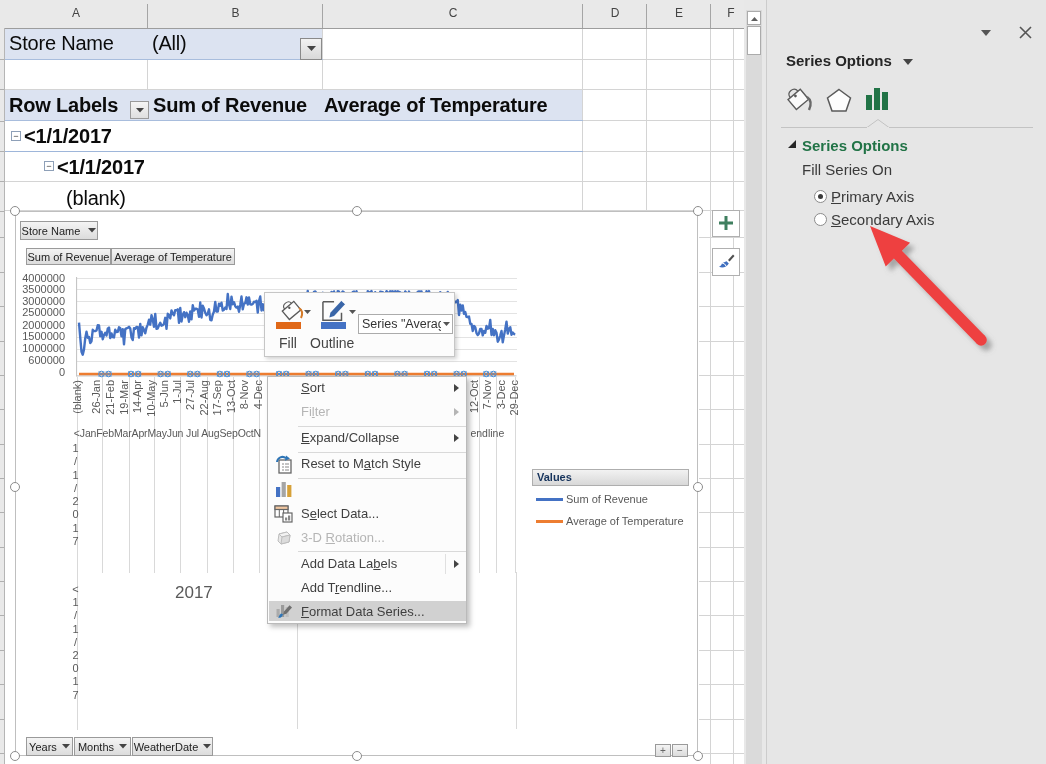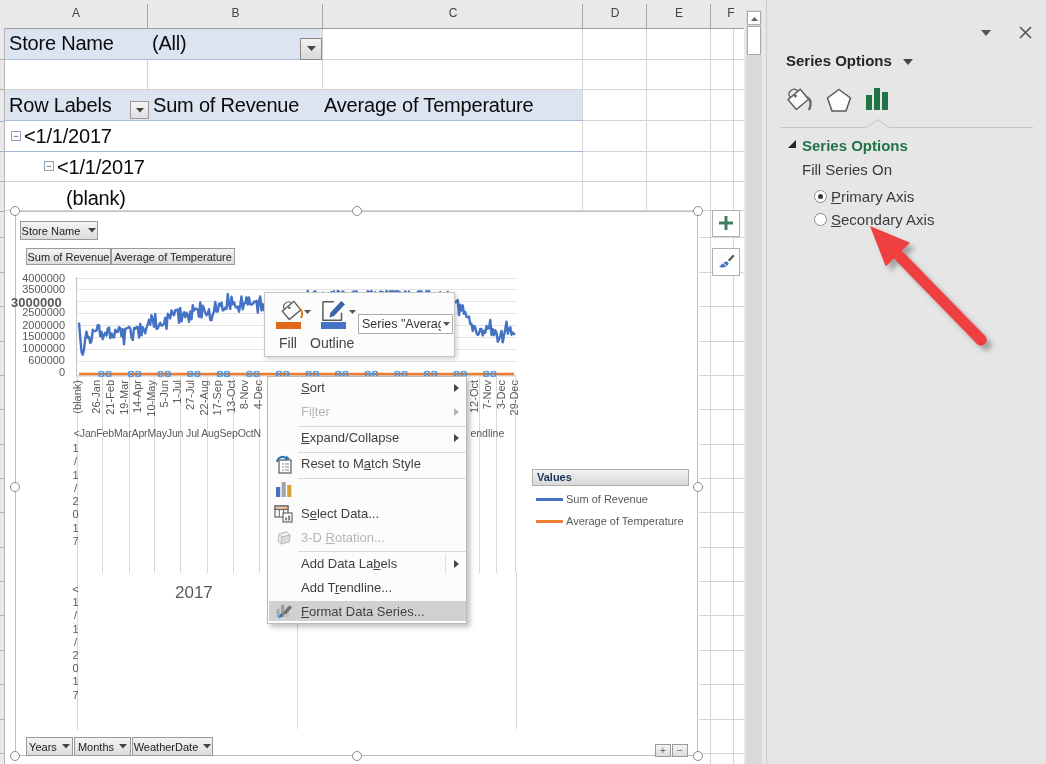--- a/index.html
+++ b/index.html
@@ -4,21 +4,21 @@
 <style>
   html,body{margin:0;padding:0;}
   body{width:1046px;height:764px;position:relative;overflow:hidden;background:#fff;
        font-family:"Liberation Sans", sans-serif;}
   .abs{position:absolute;}
   .vline{position:absolute;width:1px;background:#d4d4d4;}
   .hline{position:absolute;height:1px;background:#d4d4d4;}
   .colhead{position:absolute;top:0;height:28px;background:#e9e9e9;border-bottom:1px solid #9d9d9d;}
   .collab{position:absolute;top:6px;font-size:12px;color:#444;text-align:center;}
   .pvtxt{position:absolute;font-size:20px;color:#0b0b0b;white-space:nowrap;letter-spacing:-0.2px;}
-  .bold{font-weight:normal;}
+  .bold{font-weight:bold;}
   .fieldbtn{position:absolute;background:linear-gradient(#f4f4f4,#dcdcdc);border:1px solid #9a9a9a;
        font-size:11px;color:#222;display:flex;align-items:center;justify-content:center;white-space:nowrap;}
   .minus{position:absolute;width:10px;height:10px;border:1px solid #8ea0b8;background:#fff;
        font-size:9px;line-height:8px;text-align:center;color:#333;box-sizing:border-box;}
   .menuitem{position:absolute;left:33px;font-size:13px;color:#3f3f3f;white-space:nowrap;}
   .u{text-decoration:underline;}
   .gray{color:#b5b5b5;}
   .arrowr{position:absolute;width:0;height:0;border-left:5px solid #444;border-top:4px solid transparent;border-bottom:4px solid transparent;}
 </style>
 </head>
@@ -360,21 +360,21 @@
       <text x="218.8" y="168" transform="rotate(-90 218.8 168)" text-anchor="end" font-size="11" fill="#595959">13-Oct</text>
       <text x="232.3" y="168" transform="rotate(-90 232.3 168)" text-anchor="end" font-size="11" fill="#595959">8-Nov</text>
       <text x="245.7" y="168" transform="rotate(-90 245.7 168)" text-anchor="end" font-size="11" fill="#595959">4-Dec</text>
       <text x="461.6" y="168" transform="rotate(-90 461.6 168)" text-anchor="end" font-size="11" fill="#595959">12-Oct</text>
       <text x="475.0" y="168" transform="rotate(-90 475.0 168)" text-anchor="end" font-size="11" fill="#595959">7-Nov</text>
       <text x="488.5" y="168" transform="rotate(-90 488.5 168)" text-anchor="end" font-size="11" fill="#595959">3-Dec</text>
       <text x="502.0" y="168" transform="rotate(-90 502.0 168)" text-anchor="end" font-size="11" fill="#595959">29-Dec</text>
   </svg>
   <div class="abs" style="left:-5px;top:59.8px;width:54px;text-align:right;font-size:11px;color:#595959;">4000000</div>
     <div class="abs" style="left:-5px;top:70.9px;width:54px;text-align:right;font-size:11px;color:#595959;">3500000</div>
-    <div class="abs" style="left:-5px;top:82.7px;width:54px;font-size:13px;color:#595959;font-weight:bold;">3000000</div>
+    <div class="abs" style="left:-5px;top:82.7px;width:54px;text-align:right;font-size:11px;color:#595959;">3000000</div>
     <div class="abs" style="left:-5px;top:94.4px;width:54px;text-align:right;font-size:11px;color:#595959;">2500000</div>
     <div class="abs" style="left:-5px;top:106.6px;width:54px;text-align:right;font-size:11px;color:#595959;">2000000</div>
     <div class="abs" style="left:-5px;top:118.4px;width:54px;text-align:right;font-size:11px;color:#595959;">1500000</div>
     <div class="abs" style="left:-5px;top:130.3px;width:54px;text-align:right;font-size:11px;color:#595959;">1000000</div>
     <div class="abs" style="left:-5px;top:142.0px;width:54px;text-align:right;font-size:11px;color:#595959;">600000</div>
     <div class="abs" style="left:-5px;top:153.7px;width:54px;text-align:right;font-size:11px;color:#595959;">0</div>
   <div class="abs" style="left:57.8px;top:214.5px;font-size:10.5px;color:#595959;letter-spacing:-0.15px;white-space:nowrap;">&lt;JanFebMarAprMayJun Jul AugSepOctN</div>
   <div class="abs" style="left:454.4px;top:214.5px;font-size:10.5px;color:#595959;white-space:nowrap;">endline</div>
   <div class="abs" style="left:53px;top:230px;width:13px;font-size:11px;color:#595959;text-align:center;line-height:13.3px;">1<br>/<br>1<br>/<br>2<br>0<br>1<br>7</div>
   <div class="abs" style="left:53px;top:371px;width:13px;font-size:11px;color:#595959;text-align:center;line-height:13.2px;">&lt;<br>1<br>/<br>1<br>/<br>2<br>0<br>1<br>7</div>

